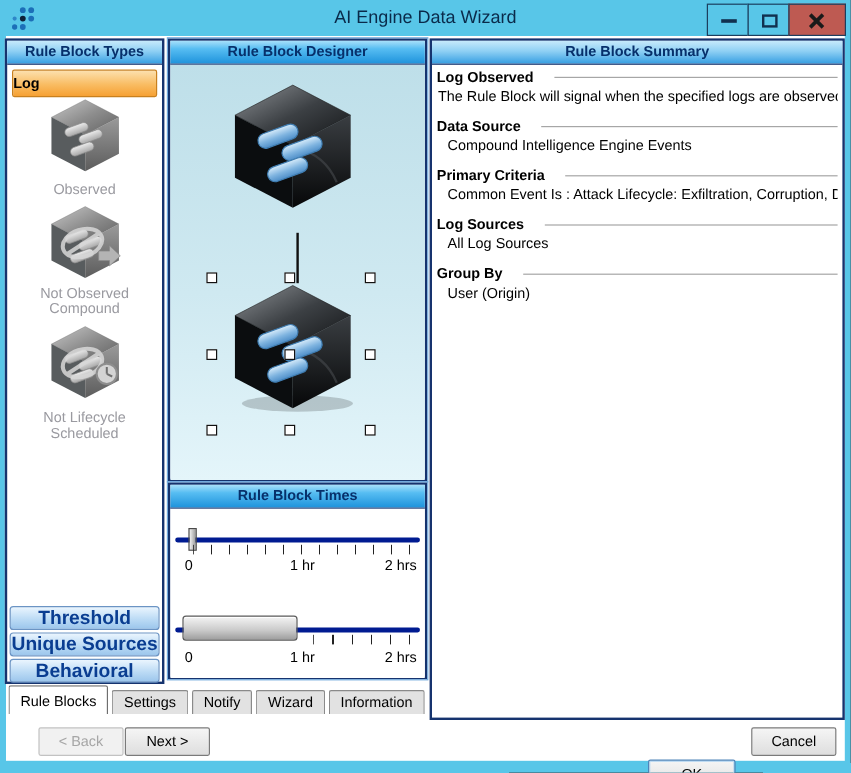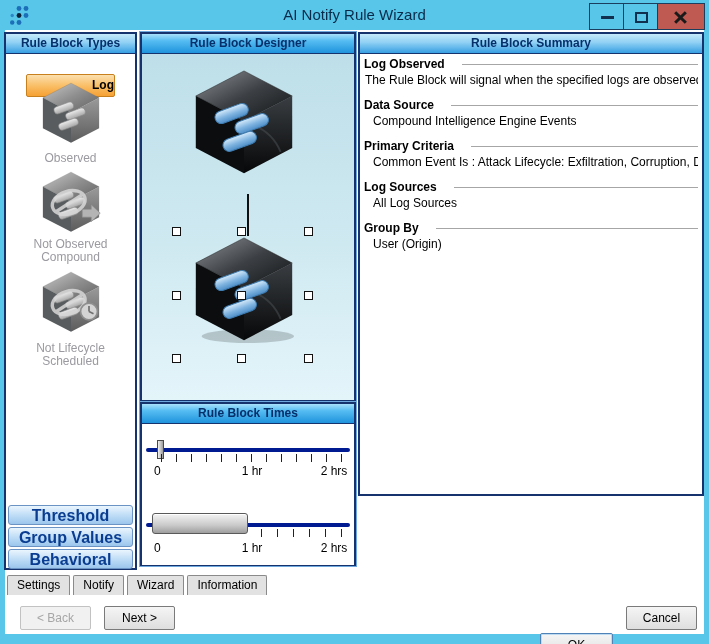--- a/index.html
+++ b/index.html
@@ -26,21 +26,21 @@
   
   .client{position:absolute;left:5px;top:30px;width:699px;height:604px;background:#FFFFFF;}
   
   .panel{position:absolute;border:2px solid #16336E;background:#fff;box-sizing:border-box;}
   .panel-header{height:19px;line-height:19px;text-align:center;font-size:12px;font-weight:bold;color:#07306B;
     background:linear-gradient(180deg,#C7EAFB 0%,#8FD0F4 45%,#379FE2 100%);
     border-bottom:1px solid #16336E;}
   .panel-header.bright{background:linear-gradient(180deg,#A8E0FA 0%,#57BDF2 35%,#1E93DC 100%);}
   
   .left-panel{left:4px;top:32px;width:133px;height:538px;}
-  .log-btn{margin:20px;height:21px;line-height:21px;text-align:right;font-size:12px;font-weight:bold;color:#000;
+  .log-btn{margin:4px;height:21px;line-height:21px;text-align:left;font-size:12px;font-weight:bold;color:#000;
     background:linear-gradient(180deg,#FCE0AE 0%,#F9BC62 55%,#F6A134 100%);
     border:1px solid #C8801E;border-radius:2px;cursor:pointer;}
   .lp-item-icon{position:absolute;left:0;width:129px;text-align:center;cursor:pointer;}
   .lp-item-label{position:absolute;left:6px;width:117px;text-align:center;font-size:12px;color:#9A9AA0;line-height:13px;}
   .type-btn{position:absolute;left:2px;width:125px;height:20px;line-height:20px;text-align:center;
     font-size:16px;font-weight:bold;color:#0A3D91;
     background:linear-gradient(180deg,#EAF5FE 0%,#BCDBF5 55%,#9CC6EC 100%);
     border:1px solid #6B94C4;border-radius:3px;box-sizing:border-box;cursor:pointer;}
   
   .designer-panel{left:140px;top:32px;width:216px;height:369px;outline:1px solid #6FA8DC;}
@@ -56,21 +56,21 @@
   .track{position:absolute;left:4px;width:204px;height:4px;background:#001B91;border-radius:2px;cursor:pointer;}
   .ticks{position:absolute;height:8px;
     background:repeating-linear-gradient(90deg,#222 0px,#222 1px,transparent 1px,transparent 15px);}
   .ticks.t2{background:repeating-linear-gradient(90deg,#222 0px,#222 1px,transparent 1px,transparent 16px);}
   .thumb{position:absolute;width:7px;height:19px;background:linear-gradient(90deg,#F2F2F2,#9C9C9C);
     border:1px solid #4A4A4A;box-sizing:border-box;cursor:pointer;}
   .range-bar{position:absolute;height:21px;background:linear-gradient(180deg,#F4F4F4 0%,#C9C9C9 60%,#9E9E9E 100%);
     border:1px solid #5A5A5A;border-radius:3px;box-sizing:border-box;box-shadow:inset 0 1px 0 #fff;cursor:pointer;}
   .slider-label{position:absolute;font-size:12px;color:#000;}
   
-  .summary-panel{left:358px;top:32px;width:346px;height:464px;}
+  .summary-panel{left:358px;top:32px;width:346px;height:568px;}
   .summary-body{padding:3px 4px 0 4px;overflow:hidden;}
   .sec{margin-bottom:11px;}
   .sec-title{display:flex;align-items:center;font-size:12px;font-weight:bold;color:#000;gap:17px;}
   .sec-rule{flex:1;height:0;border-top:1px solid #A6A6A6;margin-top:1px;}
   .sec-text{font-size:12px;color:#000;padding-left:9px;margin-top:2px;white-space:nowrap;overflow:hidden;}
   .sec-text.noindent{padding-left:1px;}
   
   .tabs{position:absolute;left:7px;top:571px;height:24px;display:flex;align-items:flex-end;}
   .tab{height:20px;line-height:19px;padding:0 9px;font-size:12px;color:#000;background:#E2E2E2;
     border:1px solid #8A8A8A;border-bottom:none;border-radius:2px 2px 0 0;margin-right:3px;cursor:pointer;box-sizing:border-box;}
@@ -90,21 +90,21 @@
   <div class="titlebar">
     <svg class="app-icon" width="24" height="24" viewBox="0 0 24 24">
       <circle cx="11" cy="5.5" r="2.4" fill="#1C6FB8"></circle>
       <circle cx="18" cy="5.5" r="2.4" fill="#1C6FB8"></circle>
       <circle cx="4.2" cy="12.5" r="1.7" fill="#2E86C8"></circle>
       <circle cx="11" cy="12.5" r="2.4" fill="#0E2038"></circle>
       <circle cx="18" cy="12.5" r="2.4" fill="#1C6FB8"></circle>
       <circle cx="4.2" cy="19.5" r="2.2" fill="#1C6FB8"></circle>
       <circle cx="11" cy="19.5" r="2.4" fill="#1C6FB8"></circle>
     </svg>
-    <div class="title">AI Notify Rule Wizard</div>
+    <div class="title">AI Engine Data Wizard</div>
     <div class="winbtns">
       <div class="winbtn">
           <div class="glyph-min"></div>
         </div>
       <div class="winbtn">
           <div class="glyph-max"></div>
         </div>
       <div class="winbtn close">
           <div class="glyph-x1"></div>
           <div class="glyph-x2"></div>
@@ -198,21 +198,21 @@
           <line x1="34" y1="72" x2="80" y2="42" stroke="#D8D8D8" stroke-width="6"></line>
         </g>
         <circle cx="92" cy="72" r="15" fill="#D4D4D4" stroke="#8E8E8E" stroke-width="3"></circle>
         <line x1="92" y1="72" x2="92" y2="62" stroke="#707070" stroke-width="3"></line>
         <line x1="92" y1="72" x2="100" y2="76" stroke="#707070" stroke-width="3"></line>
       </svg>
     </div>
     <div class="lp-item-label" style="top:308px;">Not Lifecycle Scheduled</div>
 
     <div class="type-btn" style="top:471px;">Threshold</div>
-    <div class="type-btn" style="top:493px;">Group Values</div>
+    <div class="type-btn" style="top:493px;">Unique Sources</div>
     <div class="type-btn" style="top:515px;">Behavioral</div>
   </div>
 
   <div class="panel designer-panel">
     <div class="panel-header bright">Rule Block Designer</div>
     <div class="designer-canvas">
 
       <div class="cube upper">
         <svg width="116" height="108" viewBox="0 0 120 112">
           <polygon points="60,2 110,28 60,54 10,28" fill="url(#gTop)" stroke="#1a1a1a" stroke-width="0.5"></polygon>
@@ -317,24 +317,25 @@
             <span>Group By</span>
             <span class="sec-rule"></span>
           </div>
         <div class="sec-text">User (Origin)</div>
       </div>
 
     </div>
   </div>
 
   <div class="tabs">
+    <div class="tab active">Rule Blocks</div>
     <div class="tab">Settings</div>
     <div class="tab">Notify</div>
     <div class="tab">Wizard</div>
     <div class="tab">Information</div>
   </div>
 
-  <div class="btn disabled" style="left:20px;width:71px;">&lt; Back</div>
+  <div class="btn disabled" style="left:32px;width:71px;">&lt; Back</div>
   <div class="btn" style="left:104px;width:71px;">Next &gt;</div>
   <div class="btn default" style="left:540px;width:73px;">OK</div>
   <div class="btn" style="left:626px;width:71px;">Cancel</div>
 
 </div>
 
 </body></html>

